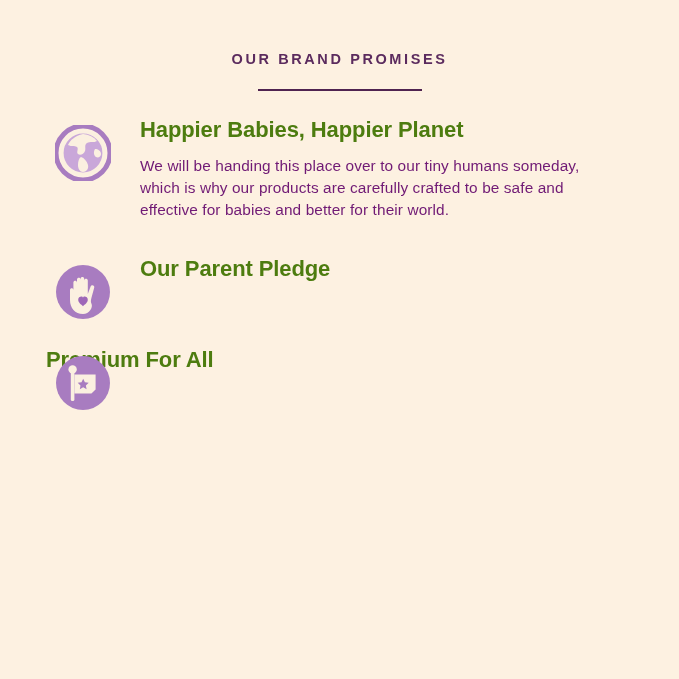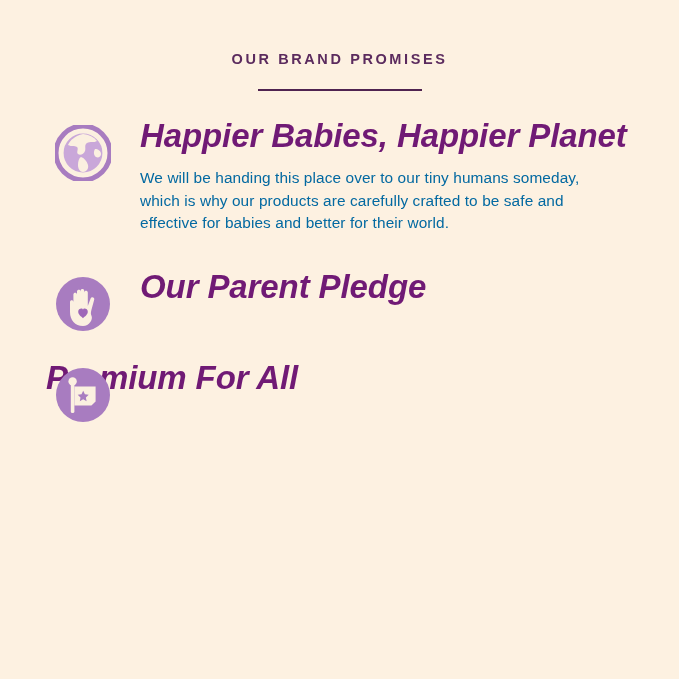--- a/index.html
+++ b/index.html
@@ -66,32 +66,31 @@
     position: absolute;
     left: 55px;
     top: 8px;
     width: 56px;
     height: 56px;
   }
 
   .icon-wrap svg { display: block; width: 56px; height: 56px; }
 
   .promise-title {
-    color: #701a75;
-    font-size: 33px;
+    color: #4d7c0f;
+    font-size: 22px;
     font-weight: bold;
     line-height: 1.15;
     letter-spacing: -0.1px;
     margin-bottom: 13px;
     white-space: nowrap;
-    font-style: italic;
   }
 
   .promise-body {
-    color: #0369a1;
+    color: #701a75;
     font-size: 15.4px;
     line-height: 1.45;
     letter-spacing: 0.1px;
   }
 
   .promise.p2 .promise-body,
   .promise.p3 .promise-body { padding-right: 0; }
 
   .promise.p2 { padding-right: 76px; }
   .promise.p3 { padding-right: 50px; padding-left: 46px; }

